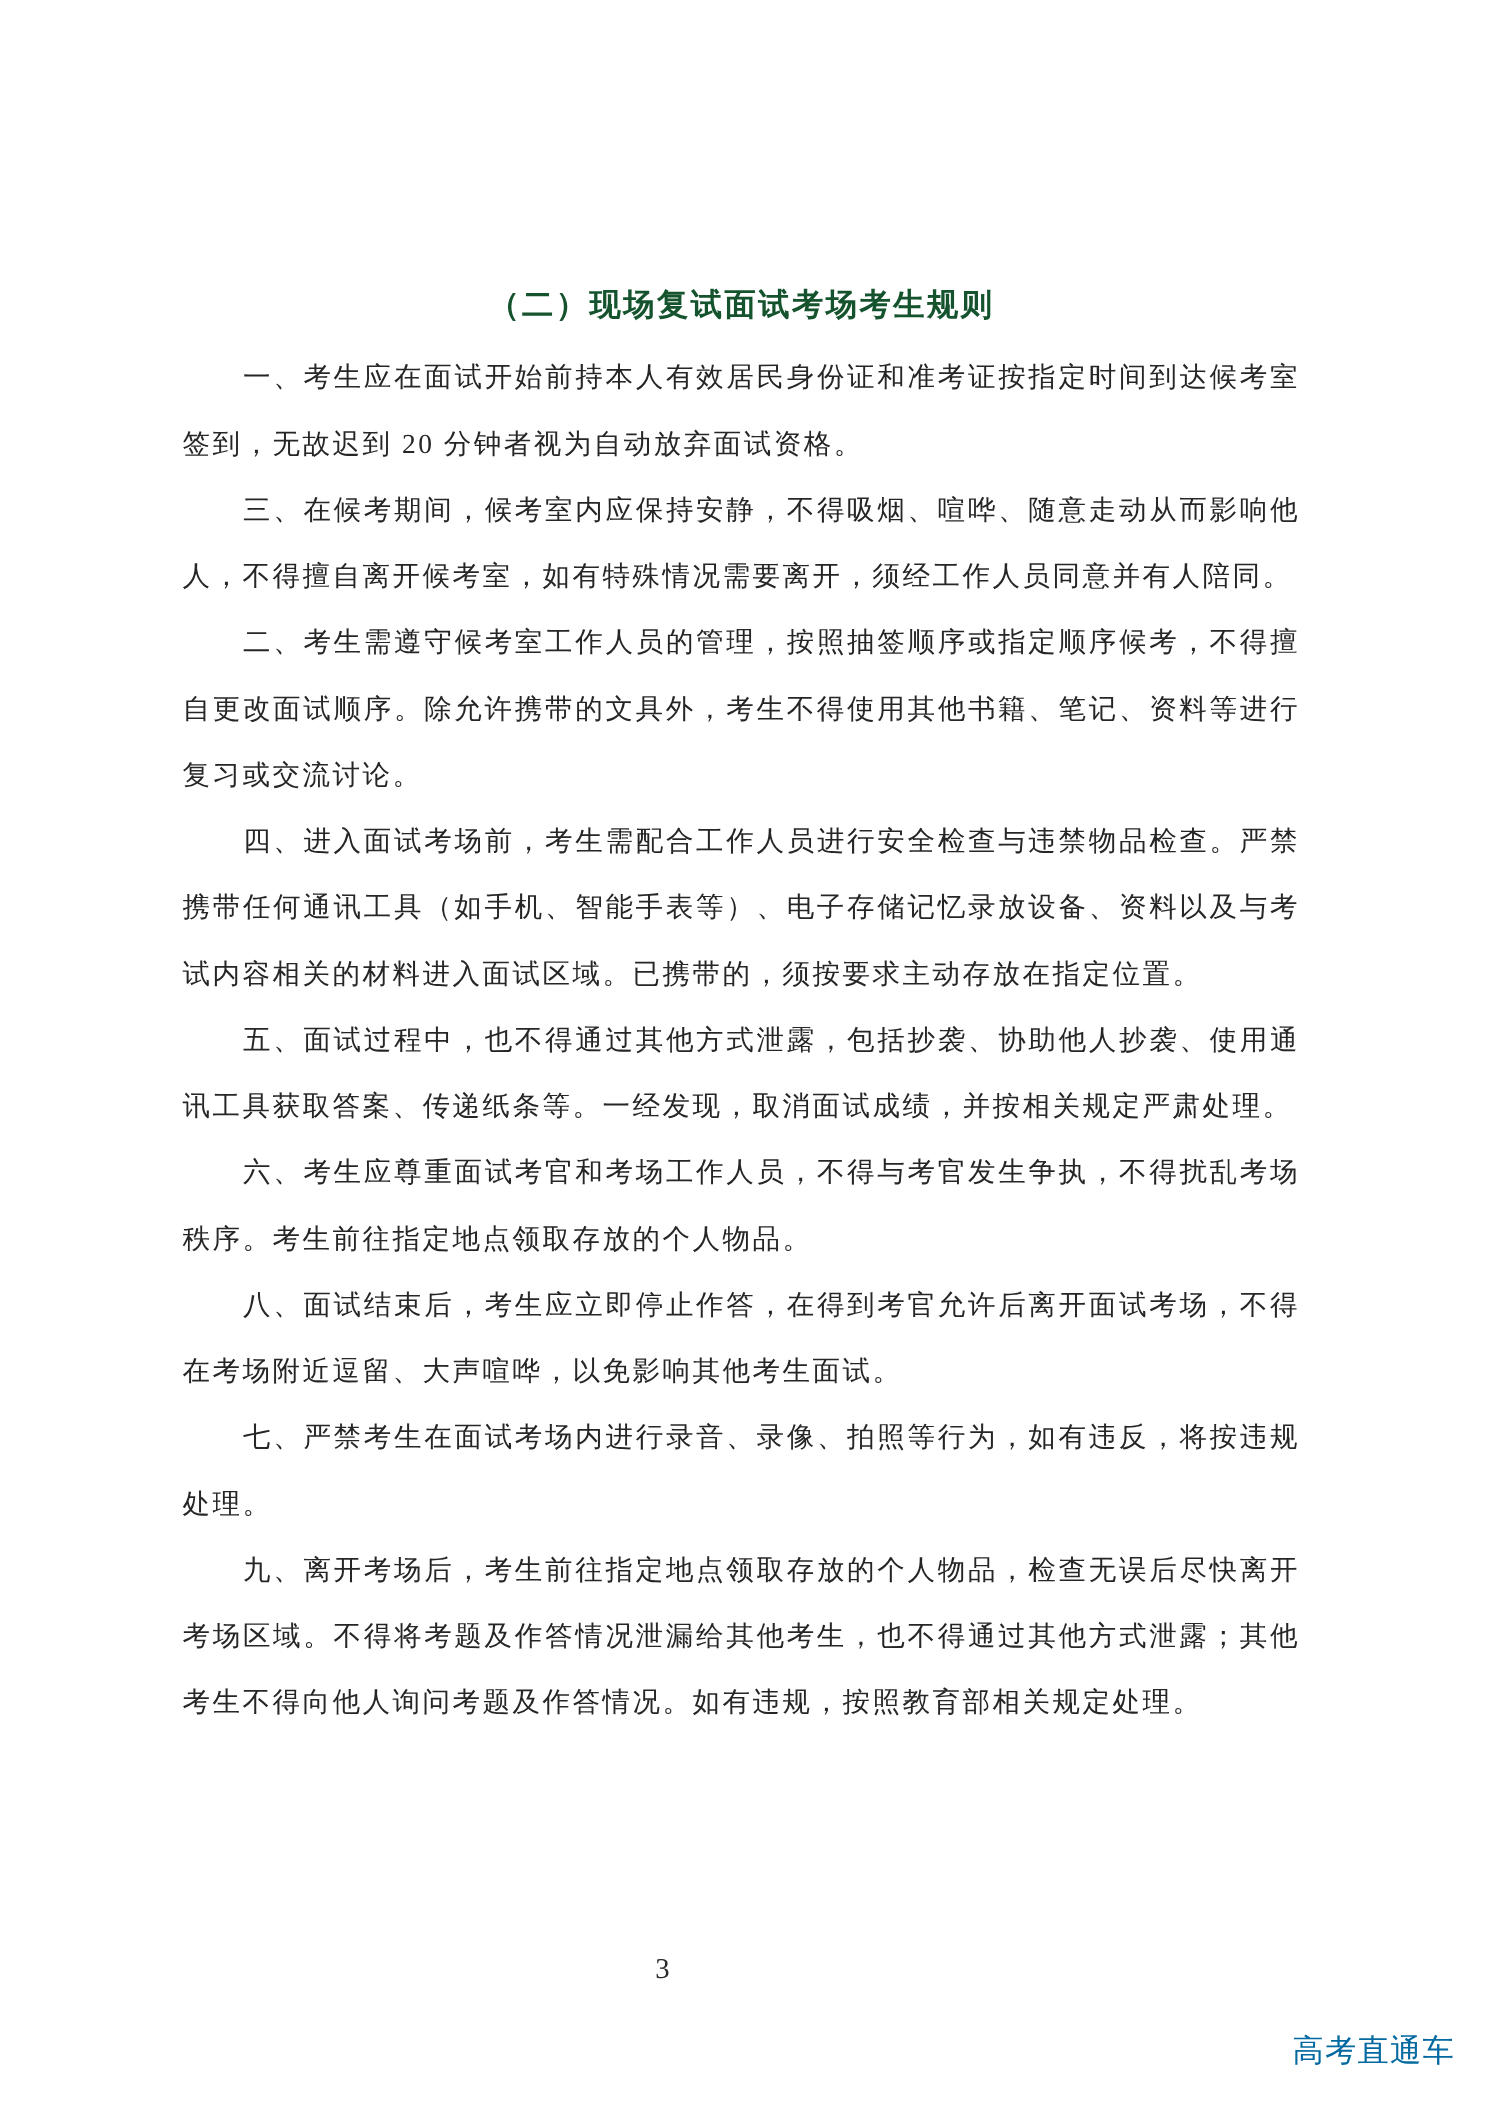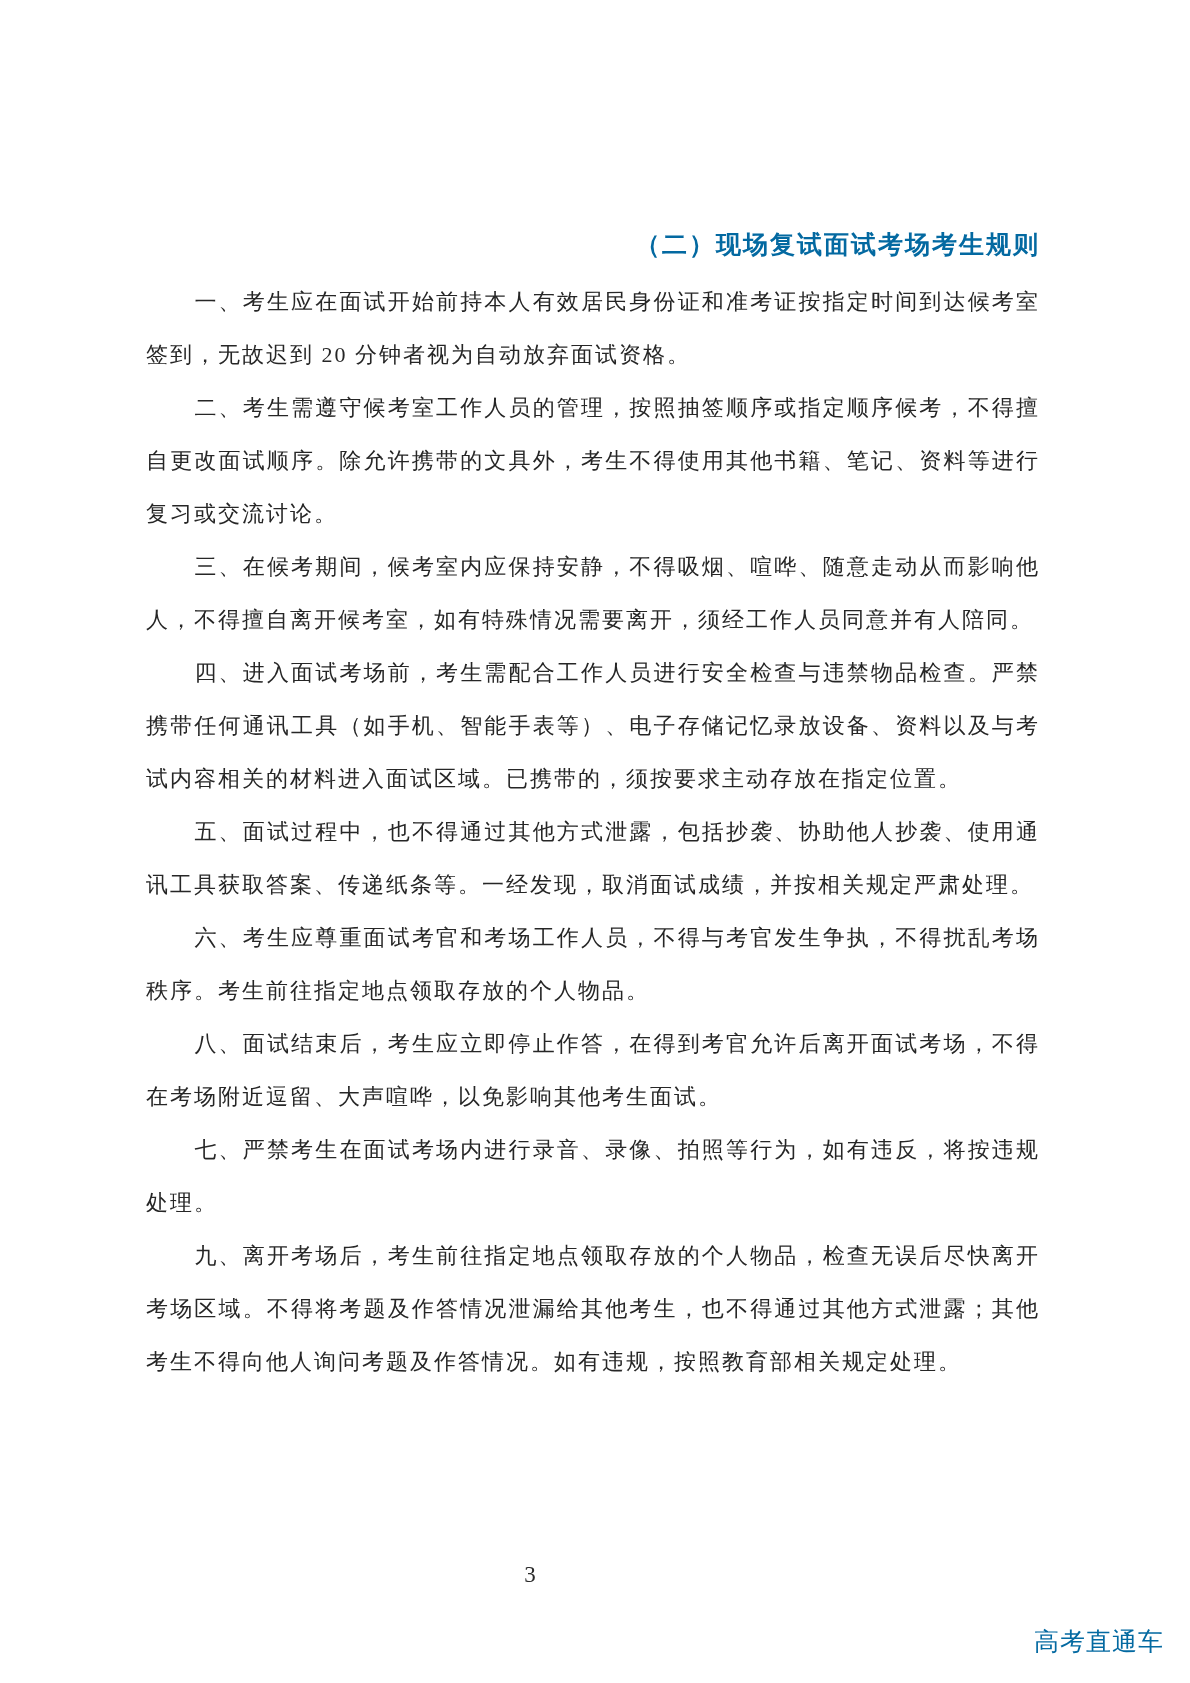--- a/index.html
+++ b/index.html
@@ -20,26 +20,26 @@
     left: 0;
     top: 0;
     width: 1190px;
     height: 1683px;
     background: #ffffff;
     box-sizing: border-box;
     padding: 229px 150px 0 146px;
   }
   .doc-title {
     margin: 0 0 14px 0;
-    text-align: right;
+    text-align: center;
     font-size: 25px;
     font-weight: bold;
     line-height: 32px;
     letter-spacing: 2px;
-    color: #0369a1;
+    color: #14532d;
   }
   .doc-body {
     width: 894px;
   }
   .doc-body p {
     margin: 0;
     font-size: 22px;
     line-height: 53px;
     letter-spacing: 2px;
     text-indent: 2.2em;
@@ -70,22 +70,22 @@
 </style>
 </head>
 <body>
 
 <div class="page">
 
   <h1 class="doc-title">（二）现场复试面试考场考生规则</h1>
 
   <div class="doc-body">
     <p>一、考生应在面试开始前持本人有效居民身份证和准考证按指定时间到达候考室签到，无故迟到 20 分钟者视为自动放弃面试资格。</p>
+    <p>三、在候考期间，候考室内应保持安静，不得吸烟、喧哗、随意走动从而影响他人，不得擅自离开候考室，如有特殊情况需要离开，须经工作人员同意并有人陪同。</p>
     <p>二、考生需遵守候考室工作人员的管理，按照抽签顺序或指定顺序候考，不得擅自更改面试顺序。除允许携带的文具外，考生不得使用其他书籍、笔记、资料等进行复习或交流讨论。</p>
-    <p>三、在候考期间，候考室内应保持安静，不得吸烟、喧哗、随意走动从而影响他人，不得擅自离开候考室，如有特殊情况需要离开，须经工作人员同意并有人陪同。</p>
     <p>四、进入面试考场前，考生需配合工作人员进行安全检查与违禁物品检查。严禁携带任何通讯工具（如手机、智能手表等）、电子存储记忆录放设备、资料以及与考试内容相关的材料进入面试区域。已携带的，须按要求主动存放在指定位置。</p>
     <p>五、面试过程中，也不得通过其他方式泄露，包括抄袭、协助他人抄袭、使用通讯工具获取答案、传递纸条等。一经发现，取消面试成绩，并按相关规定严肃处理。</p>
     <p>六、考生应尊重面试考官和考场工作人员，不得与考官发生争执，不得扰乱考场秩序。考生前往指定地点领取存放的个人物品。</p>
     <p>八、面试结束后，考生应立即停止作答，在得到考官允许后离开面试考场，不得在考场附近逗留、大声喧哗，以免影响其他考生面试。</p>
     <p>七、严禁考生在面试考场内进行录音、录像、拍照等行为，如有违反，将按违规处理。</p>
     <p>九、离开考场后，考生前往指定地点领取存放的个人物品，检查无误后尽快离开考场区域。不得将考题及作答情况泄漏给其他考生，也不得通过其他方式泄露；其他考生不得向他人询问考题及作答情况。如有违规，按照教育部相关规定处理。</p>
   </div>
 
   <div class="page-number">3</div>
 

